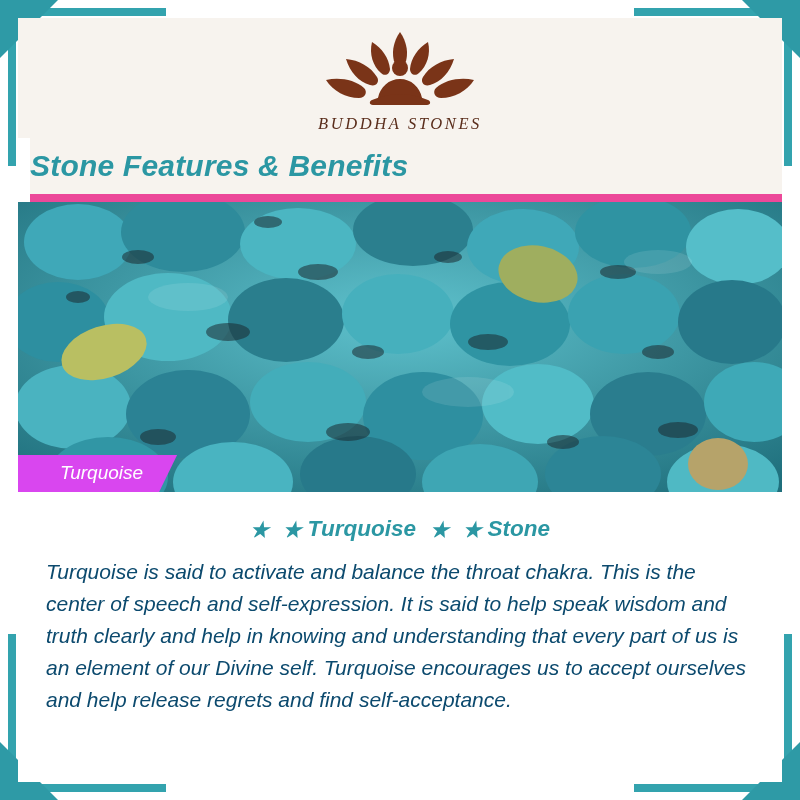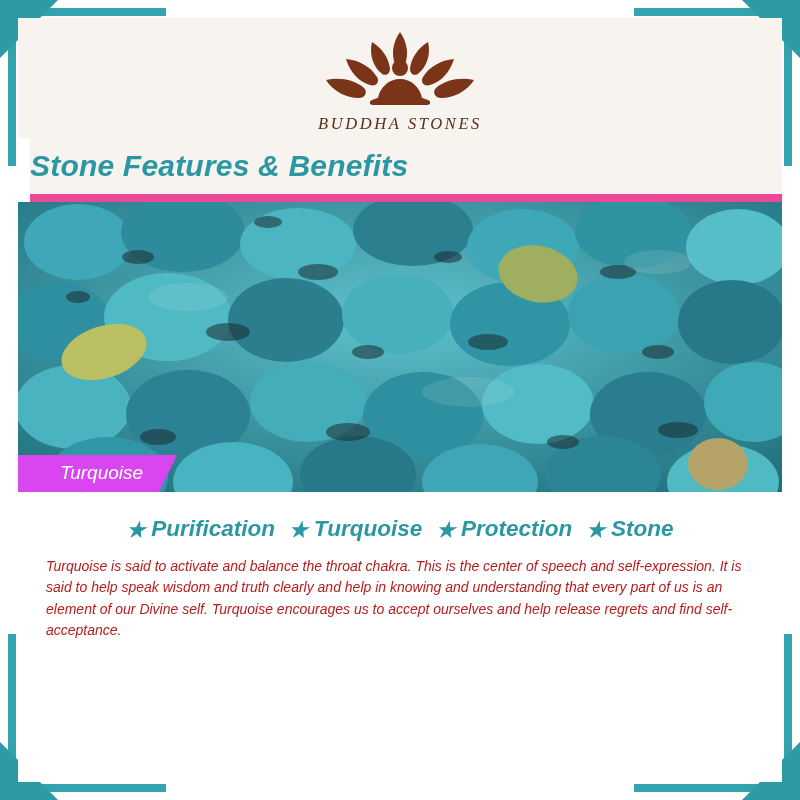--- a/index.html
+++ b/index.html
@@ -130,23 +130,23 @@
     color: #2b97a3;
     font-size: 22.5px;
     font-weight: bold;
     padding: 0 4px;
   }
   .star { font-size: 21px; line-height: 1; color: #2b97a3; }
 
   
   .desc {
     padding: 6px 28px 0 28px;
-    font-size: 14px;
+    font-size: 21px;
     line-height: 1.52;
-    color: #b91c1c;
+    color: #0c4a6e;
   }
 </style>
 </head>
 <body>
 
 <div class="page">
 
   <div class="corner tl"></div>
   <div class="corner tr"></div>
   <div class="corner bl"></div>
@@ -252,29 +252,27 @@
             <ellipse cx="640" cy="60" rx="34" ry="12"></ellipse>
           </g>
         </g>
       </svg>
       <div class="stone-label">Turquoise</div>
     </div>
 
     <div class="benefits">
       <div class="benefit">
         <span class="star">★</span>
-        <span>Purification</span>
       </div>
       <div class="benefit">
         <span class="star">★</span>
         <span>Turquoise</span>
       </div>
       <div class="benefit">
         <span class="star">★</span>
-        <span>Protection</span>
       </div>
       <div class="benefit">
         <span class="star">★</span>
         <span>Stone</span>
       </div>
     </div>
 
     <div class="desc">Turquoise is said to activate and balance the throat chakra. This is the center of speech and self-expression. It is said to help speak wisdom and truth clearly and help in knowing and understanding that every part of us is an element of our Divine self. Turquoise encourages us to accept ourselves and help release regrets and find self-acceptance.</div>
 
   </div>

